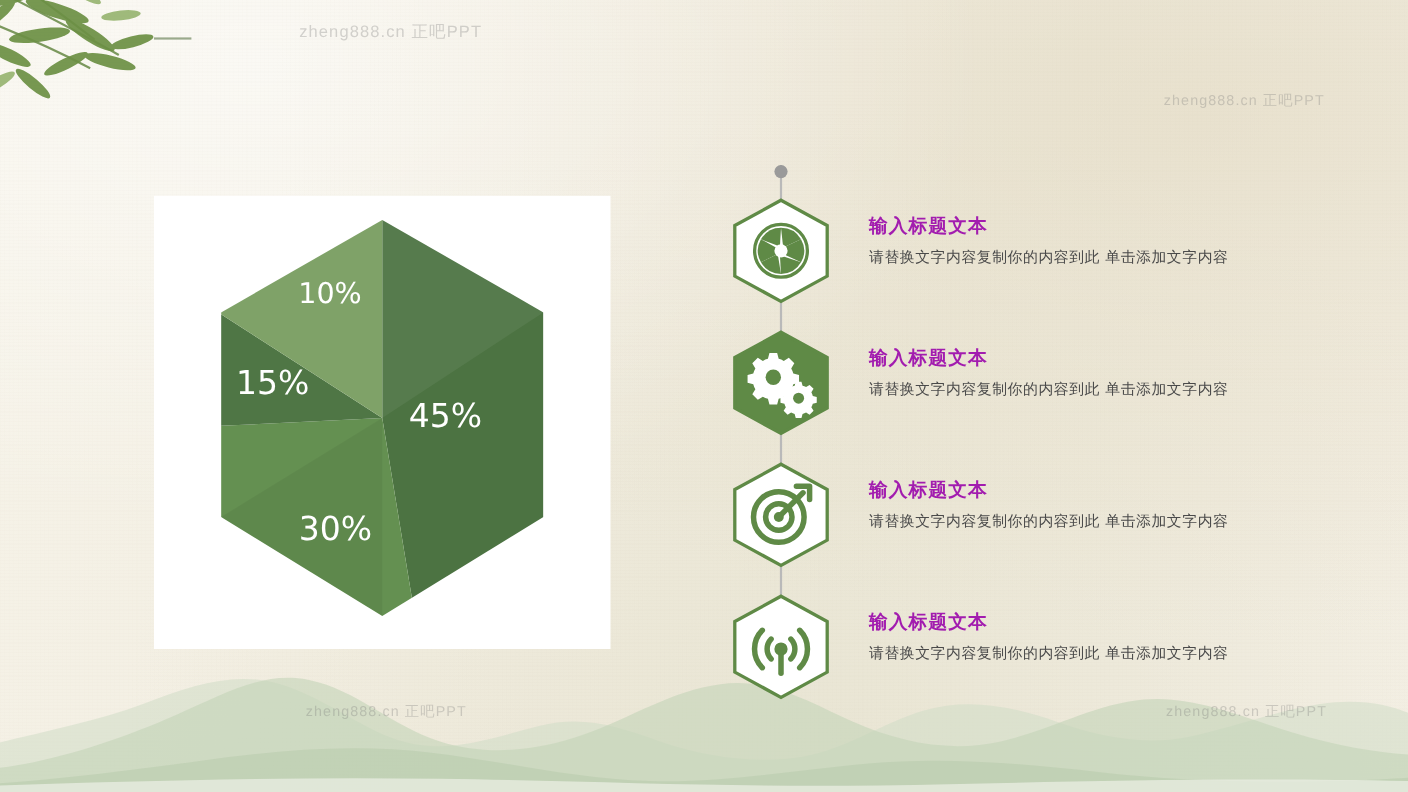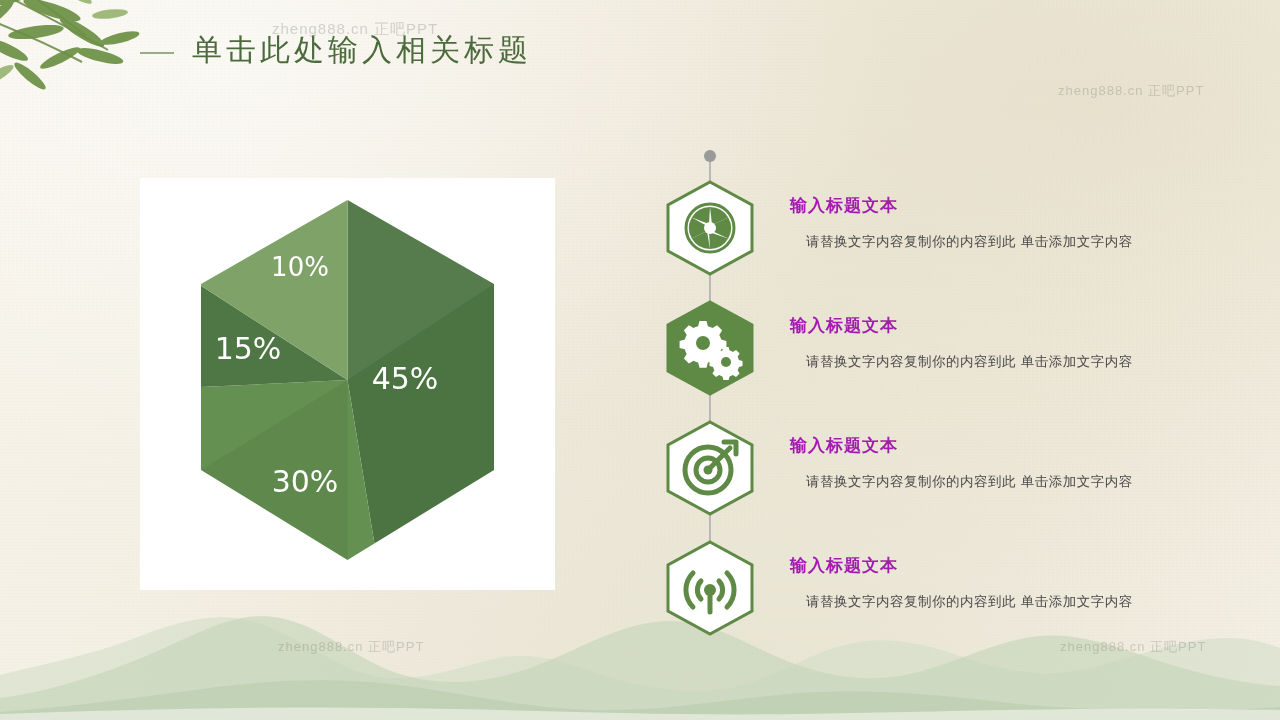--- a/index.html
+++ b/index.html
@@ -57,21 +57,21 @@
 
   .item{position:absolute;left:0;width:560px;height:100px;}
   .hex{position:absolute;left:0;top:0;width:100px;height:100px;}
   .txt{position:absolute;left:130px;top:16px;width:420px;}
   .item-title{
     font-size:17px;color:#a21caf;font-weight:bold;letter-spacing:1px;
     font-family:"DejaVu Sans","Liberation Sans",sans-serif;margin:0 0 8px 0;
   }
   .item-desc{
     font-size:13.5px;color:#4a4a4a;letter-spacing:.5px;
-    font-family:"DejaVu Sans","Liberation Sans",sans-serif;margin:16px;white-space:nowrap;
+    font-family:"DejaVu Sans","Liberation Sans",sans-serif;margin:0;white-space:nowrap;
   }
 
   
   .wm{
     position:absolute;color:rgba(120,120,120,.30);
     font-family:Liberation Sans, sans-serif;
     font-size:13px;letter-spacing:1px;white-space:nowrap;pointer-events:none;
   }
   .wm.big{font-size:15px;}
 </style>
@@ -116,21 +116,20 @@
   </g>
   <g fill="#89ab5e" opacity="0.8">
     <ellipse cx="6" cy="96" rx="20" ry="5" transform="rotate(-30 6 96)"></ellipse>
     <ellipse cx="86" cy="14" rx="18" ry="4.5" transform="rotate(30 86 14)"></ellipse>
     <ellipse cx="120" cy="34" rx="18" ry="4.5" transform="rotate(-6 120 34)"></ellipse>
   </g>
 </svg>
 
 <div class="title-wrap">
   <div class="title-bar"></div>
-  <div class="title-text">单击此处输入相关标题</div>
 </div>
 
 <div id="chart-card">
   <svg id="pie-svg" width="415" height="412" viewBox="0 0 415 412">
     <defs>
       <clipPath id="hexclip">
         <polygon points="207.5,22 354,106 354,292 207.5,382 61,292 61,106"></polygon>
       </clipPath>
     </defs>
     <g clip-path="url(#hexclip)">

